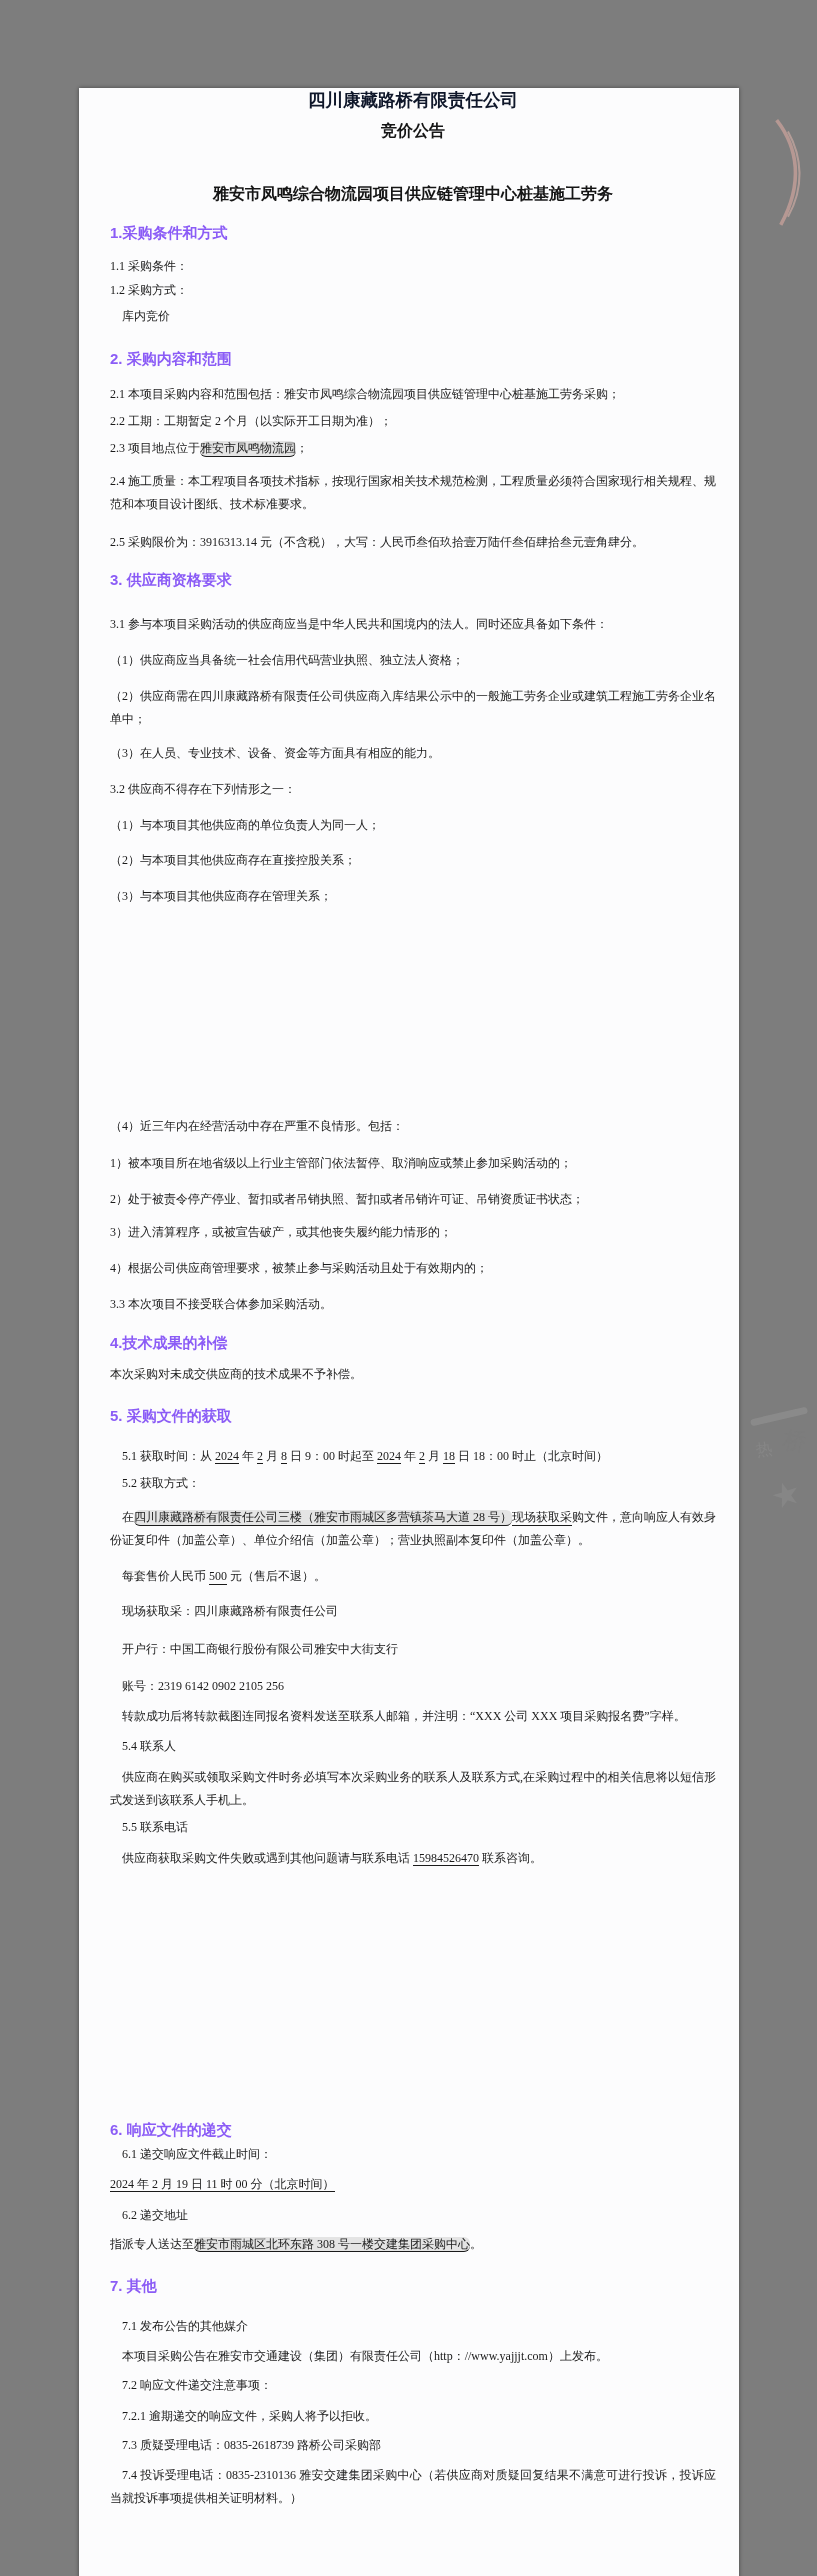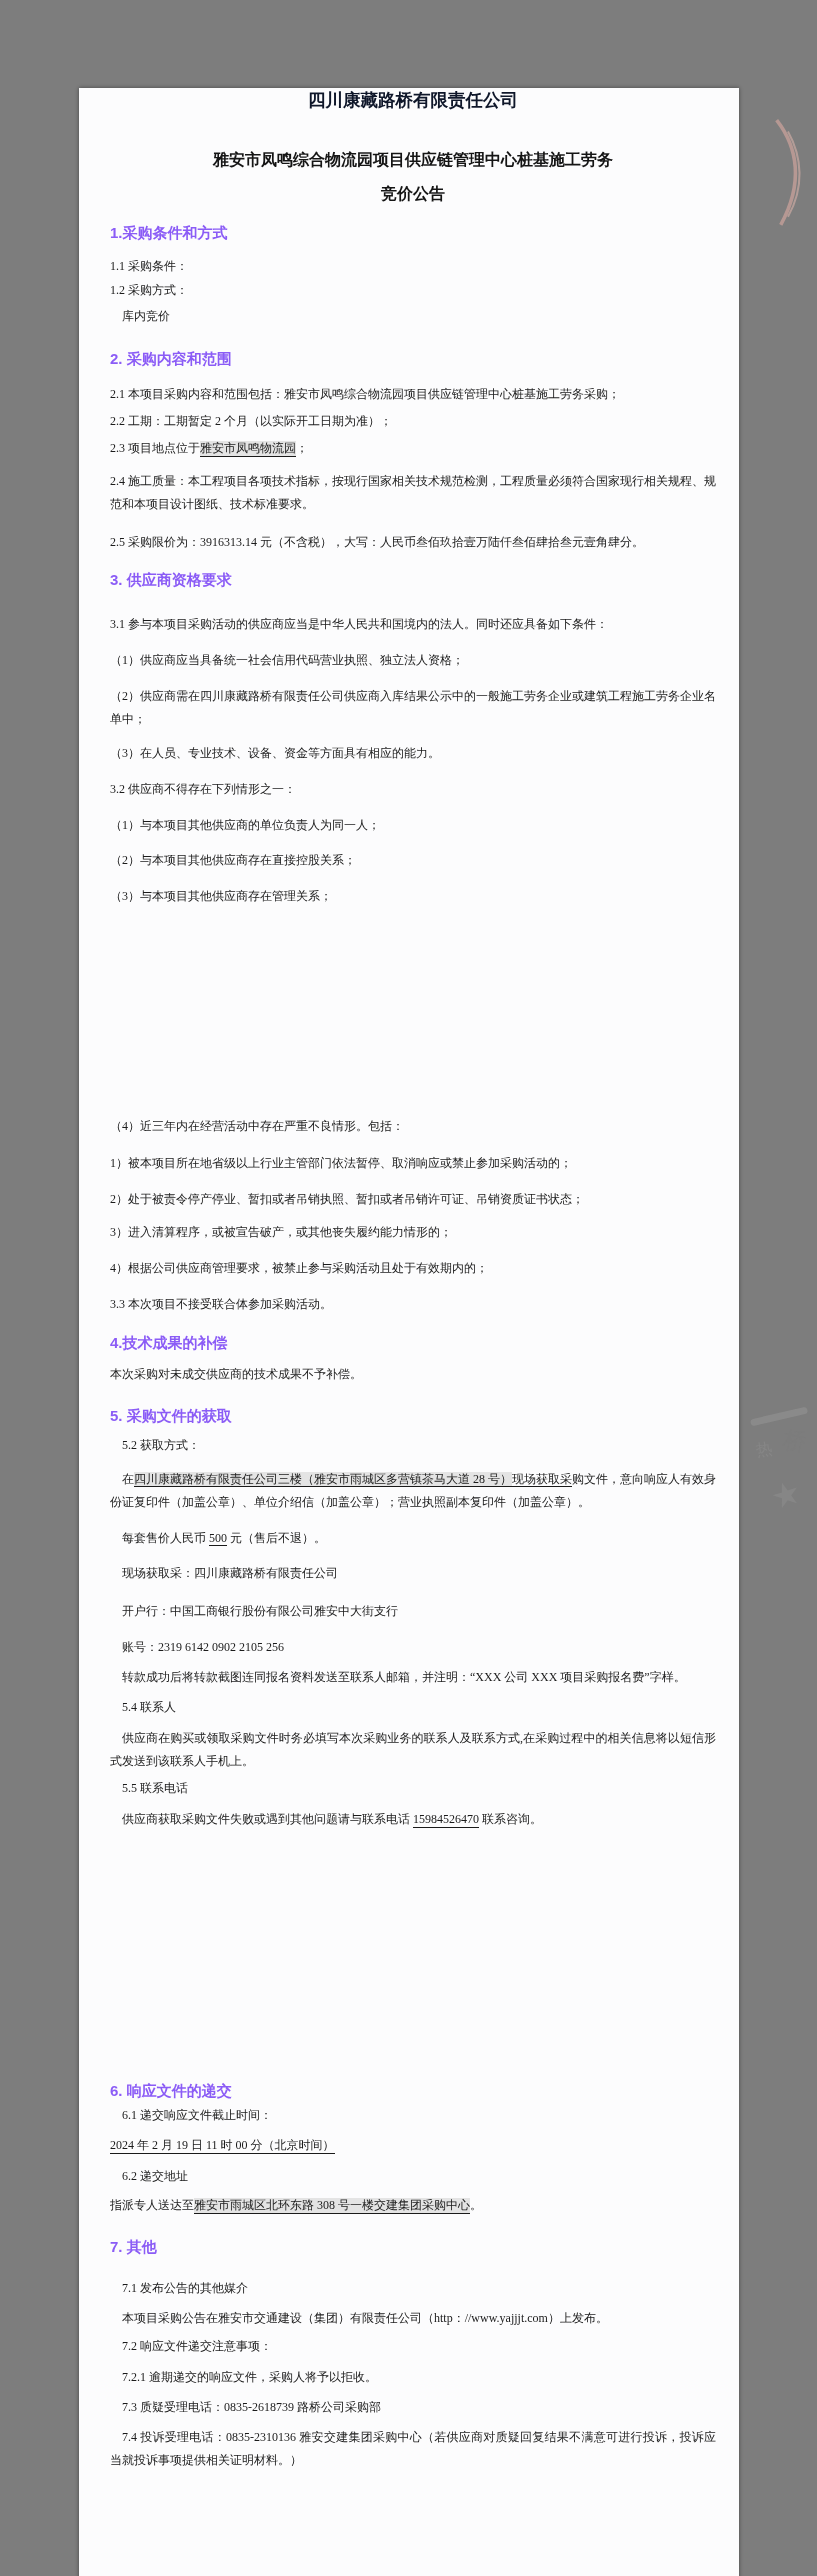--- a/index.html
+++ b/index.html
@@ -22,36 +22,36 @@
   }
   #content .title{
     margin:0;font-family:"Liberation Sans","DejaVu Sans",sans-serif;
     font-weight:bold;font-size:17.5px;line-height:25px;color:#0f172a;text-align:center;text-indent:0;
   }
   #content .sub{
     margin:0;font-family:"Liberation Sans","DejaVu Sans",sans-serif;
     font-weight:bold;font-size:16px;line-height:32px;color:#151515;text-align:center;text-indent:0;
   }
   .u{border-bottom:1px solid #1a1a1a;padding-bottom:0.5px;}
-  .hl{background:#e4e4e4;}
+  .hl{background:#e4e4e4;border-radius:6px;}
   .art{position:absolute;}
   .art2-bar{position:absolute;left:4.1px;top:32px;width:58px;height:6.7px;background:#8f8f8f;opacity:.75;transform:rotate(-13deg);border-radius:3.1px;}
   .frag-char{position:absolute;left:37px;top:44px;font-size:24px;color:#7c7c7c;opacity:.8;transform:rotate(9deg);font-family:"Liberation Serif",serif;}
   .frag-char2{position:absolute;left:10.3px;top:58px;font-size:16.5px;color:#8b8b8b;opacity:.65;transform:rotate(-8deg);font-family:"Liberation Serif",serif;}
   .frag-star{position:absolute;left:25px;top:94px;font-size:33px;color:#8d8d8d;opacity:.6;transform:rotate(-18deg);}
 </style>
 </head>
 <body>
 
 <div class="page">
 
   <div id="content">
       <p class="title" style="margin-top: 88px;"><span>四川康藏路桥有限责任公司</span></p>
+      <p class="sub" style="margin-top: 1.5px;"><span>竞价公告</span></p>
       <p class="sub" style="margin-top: 31px;"><span>雅安市凤鸣综合物流园项目供应链管理中心桩基施工劳务</span></p>
-      <p class="sub" style="margin-top: 1.5px;"><span>竞价公告</span></p>
       <p class="h1" style="margin-top: 9.3px;"><span>1.采购条件和方式</span></p>
       <p class="p" style="margin-top: 8.8px;"><span>1.1 采购条件：</span></p>
       <p class="p" style="margin-top: 1.5px;"><span>1.2 采购方式：</span></p>
       <p class="p ind" style="margin-top: 3.1px;"><span>库内竞价</span></p>
       <p class="h1" style="margin-top: 16.5px;"><span>2. 采购内容和范围</span></p>
       <p class="p" style="margin-top: 11.3px;"><span>2.1 本项目采购内容和范围包括：雅安市凤鸣综合物流园项目供应链管理中心桩基施工劳务采购；</span></p>
       <p class="p" style="margin-top: 3.6px;"><span>2.2 工期：工期暂定 2 个月（以实际开工日期为准）；</span></p>
       <p class="p" style="margin-top: 4.6px;"><span>2.3 项目地点位于</span><span class="u hl">雅安市凤鸣物流园</span><span>；</span></p>
       <p class="p" style="margin-top: 10.3px;"><span>2.4 施工质量：本工程项目各项技术指标，按现行国家相关技术规范检测，工程质量必须符合国家现行相关规程、规范和本项目设计图纸、技术标准要求。</span></p>
       <p class="p" style="margin-top: 14.4px;"><span>2.5 采购限价为：3916313.14 元（不含税），大写：人民币叁佰玖拾壹万陆仟叁佰肆拾叁元壹角肆分。</span></p>
@@ -66,20 +66,21 @@
       <p class="p" style="margin-top: 13.4px;"><span>（3）与本项目其他供应商存在管理关系；</span></p>
       <p class="p" style="margin-top: 207px;"><span>（4）近三年内在经营活动中存在严重不良情形。包括：</span></p>
       <p class="p" style="margin-top: 13.4px;"><span>1）被本项目所在地省级以上行业主管部门依法暂停、取消响应或禁止参加采购活动的；</span></p>
       <p class="p" style="margin-top: 13.4px;"><span>2）处于被责令停产停业、暂扣或者吊销执照、暂扣或者吊销许可证、吊销资质证书状态；</span></p>
       <p class="p" style="margin-top: 10.3px;"><span>3）进入清算程序，或被宣告破产，或其他丧失履约能力情形的；</span></p>
       <p class="p" style="margin-top: 12.4px;"><span>4）根据公司供应商管理要求，被禁止参与采购活动且处于有效期内的；</span></p>
       <p class="p" style="margin-top: 13.4px;"><span>3.3 本次项目不接受联合体参加采购活动。</span></p>
       <p class="h1" style="margin-top: 13.4px;"><span>4.技术成果的补偿</span></p>
       <p class="p" style="margin-top: 6.2px;"><span>本次采购对未成交供应商的技术成果不予补偿。</span></p>
       <p class="h1" style="margin-top: 16.5px;"><span>5. 采购文件的获取</span></p>
+      <p class="p ind" style="margin-top: 15.5px;"><span>5.1 获取时间：从 </span><span class="u">2024</span><span> 年 </span><span class="u">2</span><span> 月 </span><span class="u">8</span><span> 日 9：00 时起至 </span><span class="u">2024</span><span> 年 </span><span class="u">2</span><span> 月 </span><span class="u">18</span><span> 日 18：00 时止（北京时间）</span></p>
       <p class="p ind" style="margin-top: 4.6px;"><span>5.2 获取方式：</span></p>
       <p class="p ind" style="margin-top: 10.8px;"><span>在</span><span class="u hl">四川康藏路桥有限责任公司三楼（雅安市雨城区多营镇茶马大道 28 号）</span><span class="u">现场获取采</span><span>购文件，意向响应人有效身份证复印件（加盖公章）、单位介绍信（加盖公章）；营业执照副本复印件（加盖公章）。</span></p>
       <p class="p ind" style="margin-top: 13px;"><span>每套售价人民币 </span><span class="u">500</span><span> 元（售后不退）。</span></p>
       <p class="p ind" style="margin-top: 12.4px;"><span>现场获取采：四川康藏路桥有限责任公司</span></p>
       <p class="p ind" style="margin-top: 15px;"><span>开户行：中国工商银行股份有限公司雅安中大街支行</span></p>
       <p class="p ind" style="margin-top: 13.4px;"><span>账号：2319 6142 0902 2105 256</span></p>
       <p class="p ind" style="margin-top: 6.7px;"><span>转款成功后将转款截图连同报名资料发送至联系人邮箱，并注明：“XXX 公司 XXX 项目采购报名费”字样。</span></p>
       <p class="p ind" style="margin-top: 7.2px;"><span>5.4 联系人</span></p>
       <p class="p ind" style="margin-top: 8.2px;"><span>供应商在购买或领取采购文件时务必填写本次采购业务的联系人及联系方式,在采购过程中的相关信息将以短信形式发送到该联系人手机上。</span></p>
       <p class="p ind" style="margin-top: 4.1px;"><span>5.5 联系电话</span></p>

